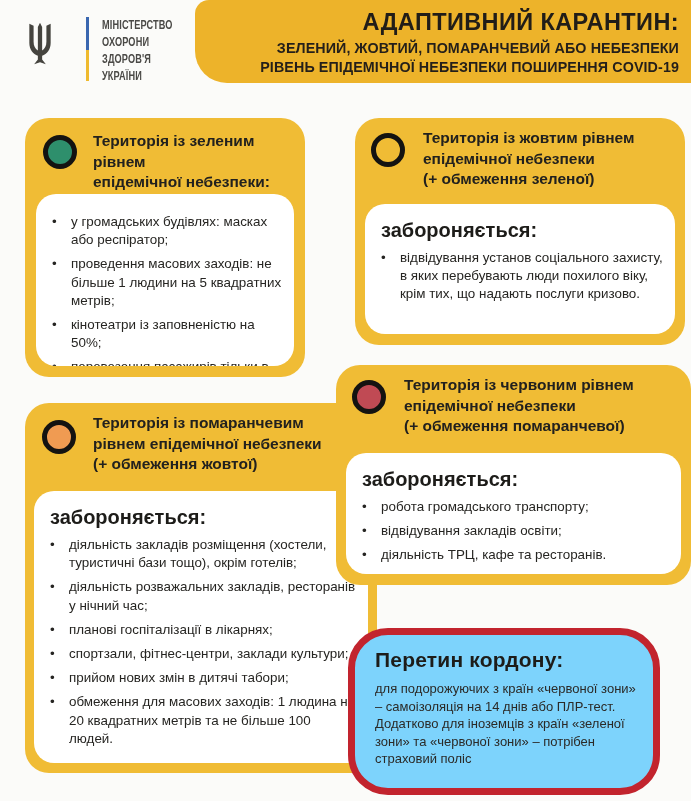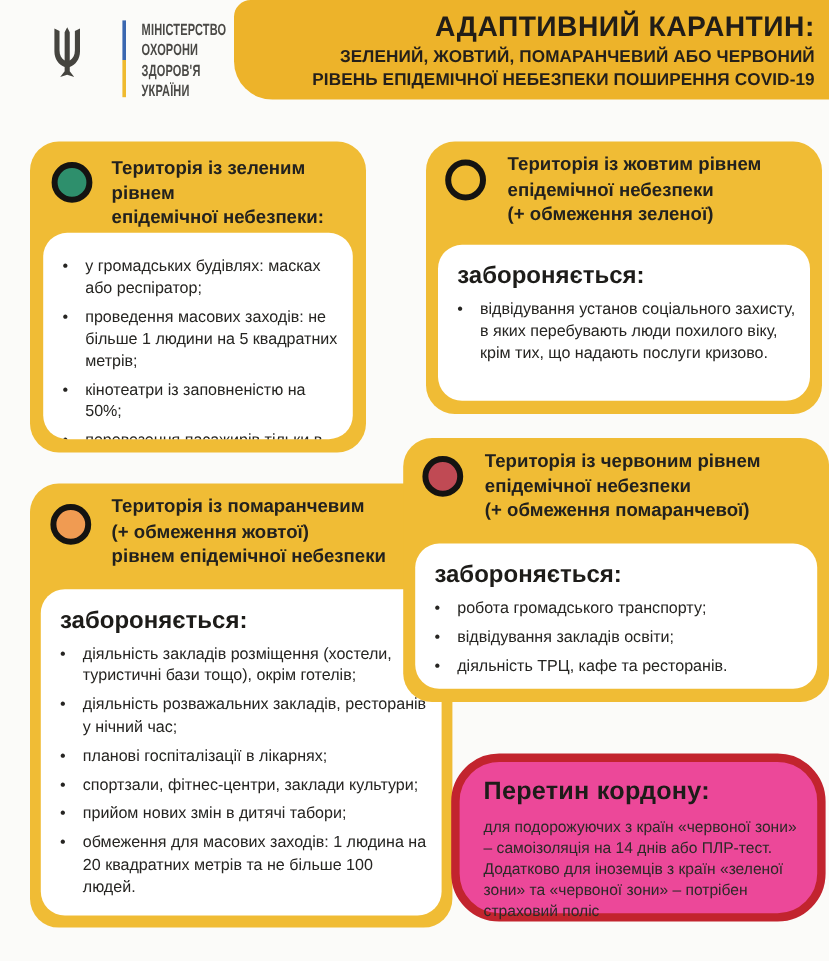--- a/index.html
+++ b/index.html
@@ -7,21 +7,21 @@
     width:691px; height:801px;
     font-family:"Liberation Sans", sans-serif;
     background:#ffffff;
   }
   .page {
     position:relative; width:691px; height:801px;
     background:#FBFBF9; overflow:hidden;
   }
 
   
-  .logo { position:absolute; left:40px; top:15px; display:flex; }
+  .logo { position:absolute; left:24px; top:15px; display:flex; }
   .logo svg { width:32px; height:58px; display:block; }
   .logo-bar { width:3px; height:64px; margin-left:30px; margin-top:2px; display:flex; flex-direction:column; }
   .bar-blue  { height:33px; background:#3A67B0; }
   .bar-yellow{ height:31px; background:#EFBA2F; }
   .logo-text {
     margin-left:13px; margin-top:1px;
     font-weight:bold; font-size:13.5px; line-height:17px;
     letter-spacing:.2px; color:#4A4946;
     transform:scaleX(.68); transform-origin:left top;
     white-space:nowrap;
@@ -82,22 +82,22 @@
   .card-green ul.bullets { padding-top:19px; }
   li.bullet-item {
     display:flex; font-size:13.4px; line-height:18.2px;
     color:#262522; margin-bottom:6px;
   }
   .bullet-dot { flex:0 0 19px; }
   .bullet-text { flex:1; }
 
   
   .border-box {
-    position:absolute; left:376px; top:628px; width:312px; height:140px;
-    box-sizing:border-box; background:#ec4899;
+    position:absolute; left:348px; top:628px; width:312px; height:167px;
+    box-sizing:border-box; background:#7dd3fc;
     border:7px solid #C2242E; border-radius:40px;
   }
   .border-box h2 {
     margin:13px 0 0 20px; font-size:21px; font-weight:bold;
     color:#1D1C19; letter-spacing:.2px;
   }
   .border-box p {
     margin:8px 14px 0 20px; font-size:13px; font-weight:normal;
     line-height:17.6px; color:#2B2A27;
   }
@@ -118,21 +118,21 @@
     <div class="logo-text">
       <span>МІНІСТЕРСТВО</span>
       <span>ОХОРОНИ</span>
       <span>ЗДОРОВ'Я</span>
       <span>УКРАЇНИ</span>
     </div>
   </div>
 
   <div class="banner">
     <h1 class="banner-title">АДАПТИВНИЙ КАРАНТИН:</h1>
-    <p class="banner-subtitle">ЗЕЛЕНИЙ, ЖОВТИЙ, ПОМАРАНЧЕВИЙ АБО ЧЕРВОНИЙ</p>
+    <p class="banner-subtitle">ЗЕЛЕНИЙ, ЖОВТИЙ, ПОМАРАНЧЕВИЙ АБО НЕБЕЗПЕКИ</p>
     <p class="banner-subtitle">РІВЕНЬ ЕПІДЕМІЧНОЇ НЕБЕЗПЕКИ ПОШИРЕННЯ COVID-19</p>
   </div>
 
   <section class="card card-green">
     <span class="level-circle"></span>
     <h2 class="card-title">
       <span>Територія із зеленим рівнем</span>
       <span>епідемічної небезпеки:</span>
     </h2>
     <div class="panel">
@@ -172,22 +172,22 @@
             <span class="bullet-text">відвідування установ соціального захисту, в яких перебувають люди похилого віку, крім тих, що надають послуги кризово.</span>
           </li>
         </ul>
     </div>
   </section>
 
   <section class="card card-orange">
     <span class="level-circle"></span>
     <h2 class="card-title">
       <span>Територія із помаранчевим</span>
+      <span>рівнем епідемічної небезпеки</span>
       <span>(+ обмеження жовтої)</span>
-      <span>рівнем епідемічної небезпеки</span>
     </h2>
     <div class="panel">
       <h3 class="prohibited">забороняється:</h3>
       <ul class="bullets">
           <li class="bullet-item">
             <span class="bullet-dot">•</span>
             <span class="bullet-text">діяльність закладів розміщення (хостели, туристичні бази тощо), окрім готелів;</span>
           </li>
           <li class="bullet-item">
             <span class="bullet-dot">•</span>

